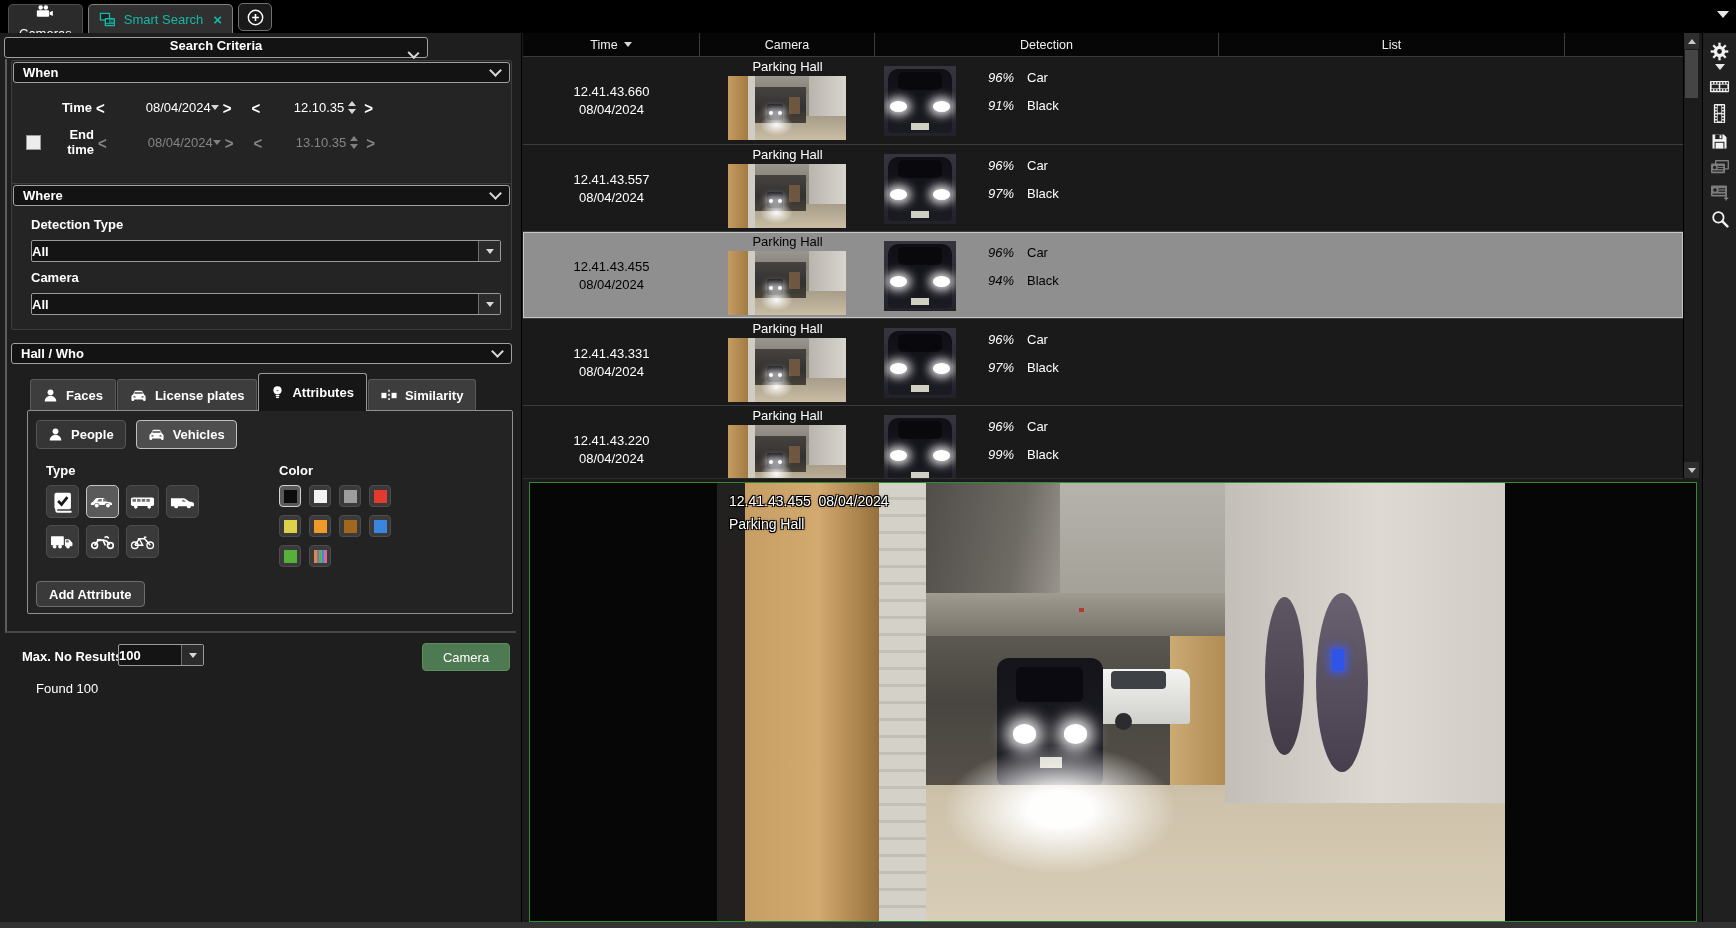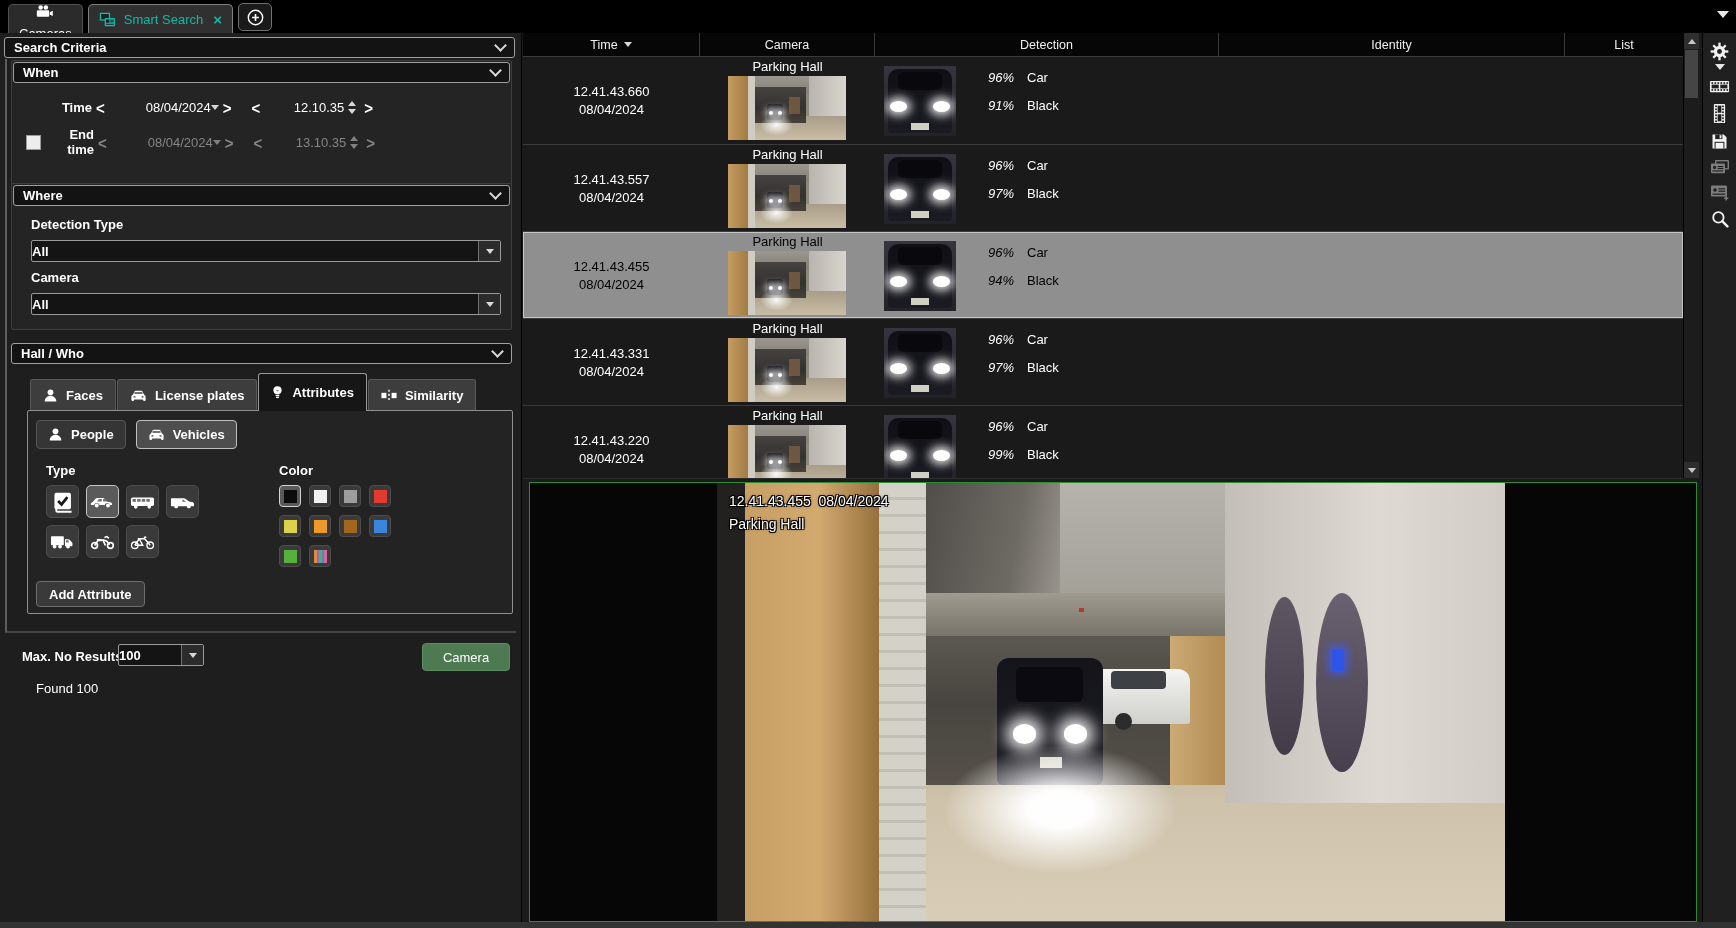--- a/index.html
+++ b/index.html
@@ -209,21 +209,21 @@
           <svg viewBox="0 0 18 18" width="17" height="17">
             <circle cx="9" cy="9" r="7.6" fill="none" stroke="currentColor" stroke-width="1.5"></circle>
             <path d="M9 5.4v7.2M5.4 9h7.2" stroke="currentColor" stroke-width="1.7"></path>
           </svg>
         </span>
     </div>
     <div class="tabbar-caret"></div>
   </div>
 
   <div class="left-panel">
-    <div class="hbar abs" style="left:4px;top:4px;width:511px;">
+    <div class="hbar abs" style="left:4px;top:4px;width:424px;flex-direction:column;">
       <span>Search Criteria</span>
       <span class="chev"></span>
     </div>
     <div class="sc-outline"></div>
 
     <div class="group" style="left:11px;top:27px;width:501px;height:126px;text-align:right;">
       <div class="hbar">
         <span>When</span>
         <span class="chev"></span>
       </div>
@@ -487,23 +487,20 @@
     <div class="rhead">
         <div class="hcell">
           <span>Time</span>
           <span class="caret-down"></span>
         </div>
         <div class="hcell">
           <span>Camera</span>
         </div>
         <div class="hcell">
           <span>Detection</span>
-        </div>
-        <div class="hcell">
-          <span>Identity</span>
         </div>
         <div class="hcell">
           <span>List</span>
         </div>
       </div>
     <div class="rows">
         <div class="trow">
     <div class="cell c-time">
       <div class="t-time">12.41.43.660</div>
       <div class="t-date">08/04/2024</div>

